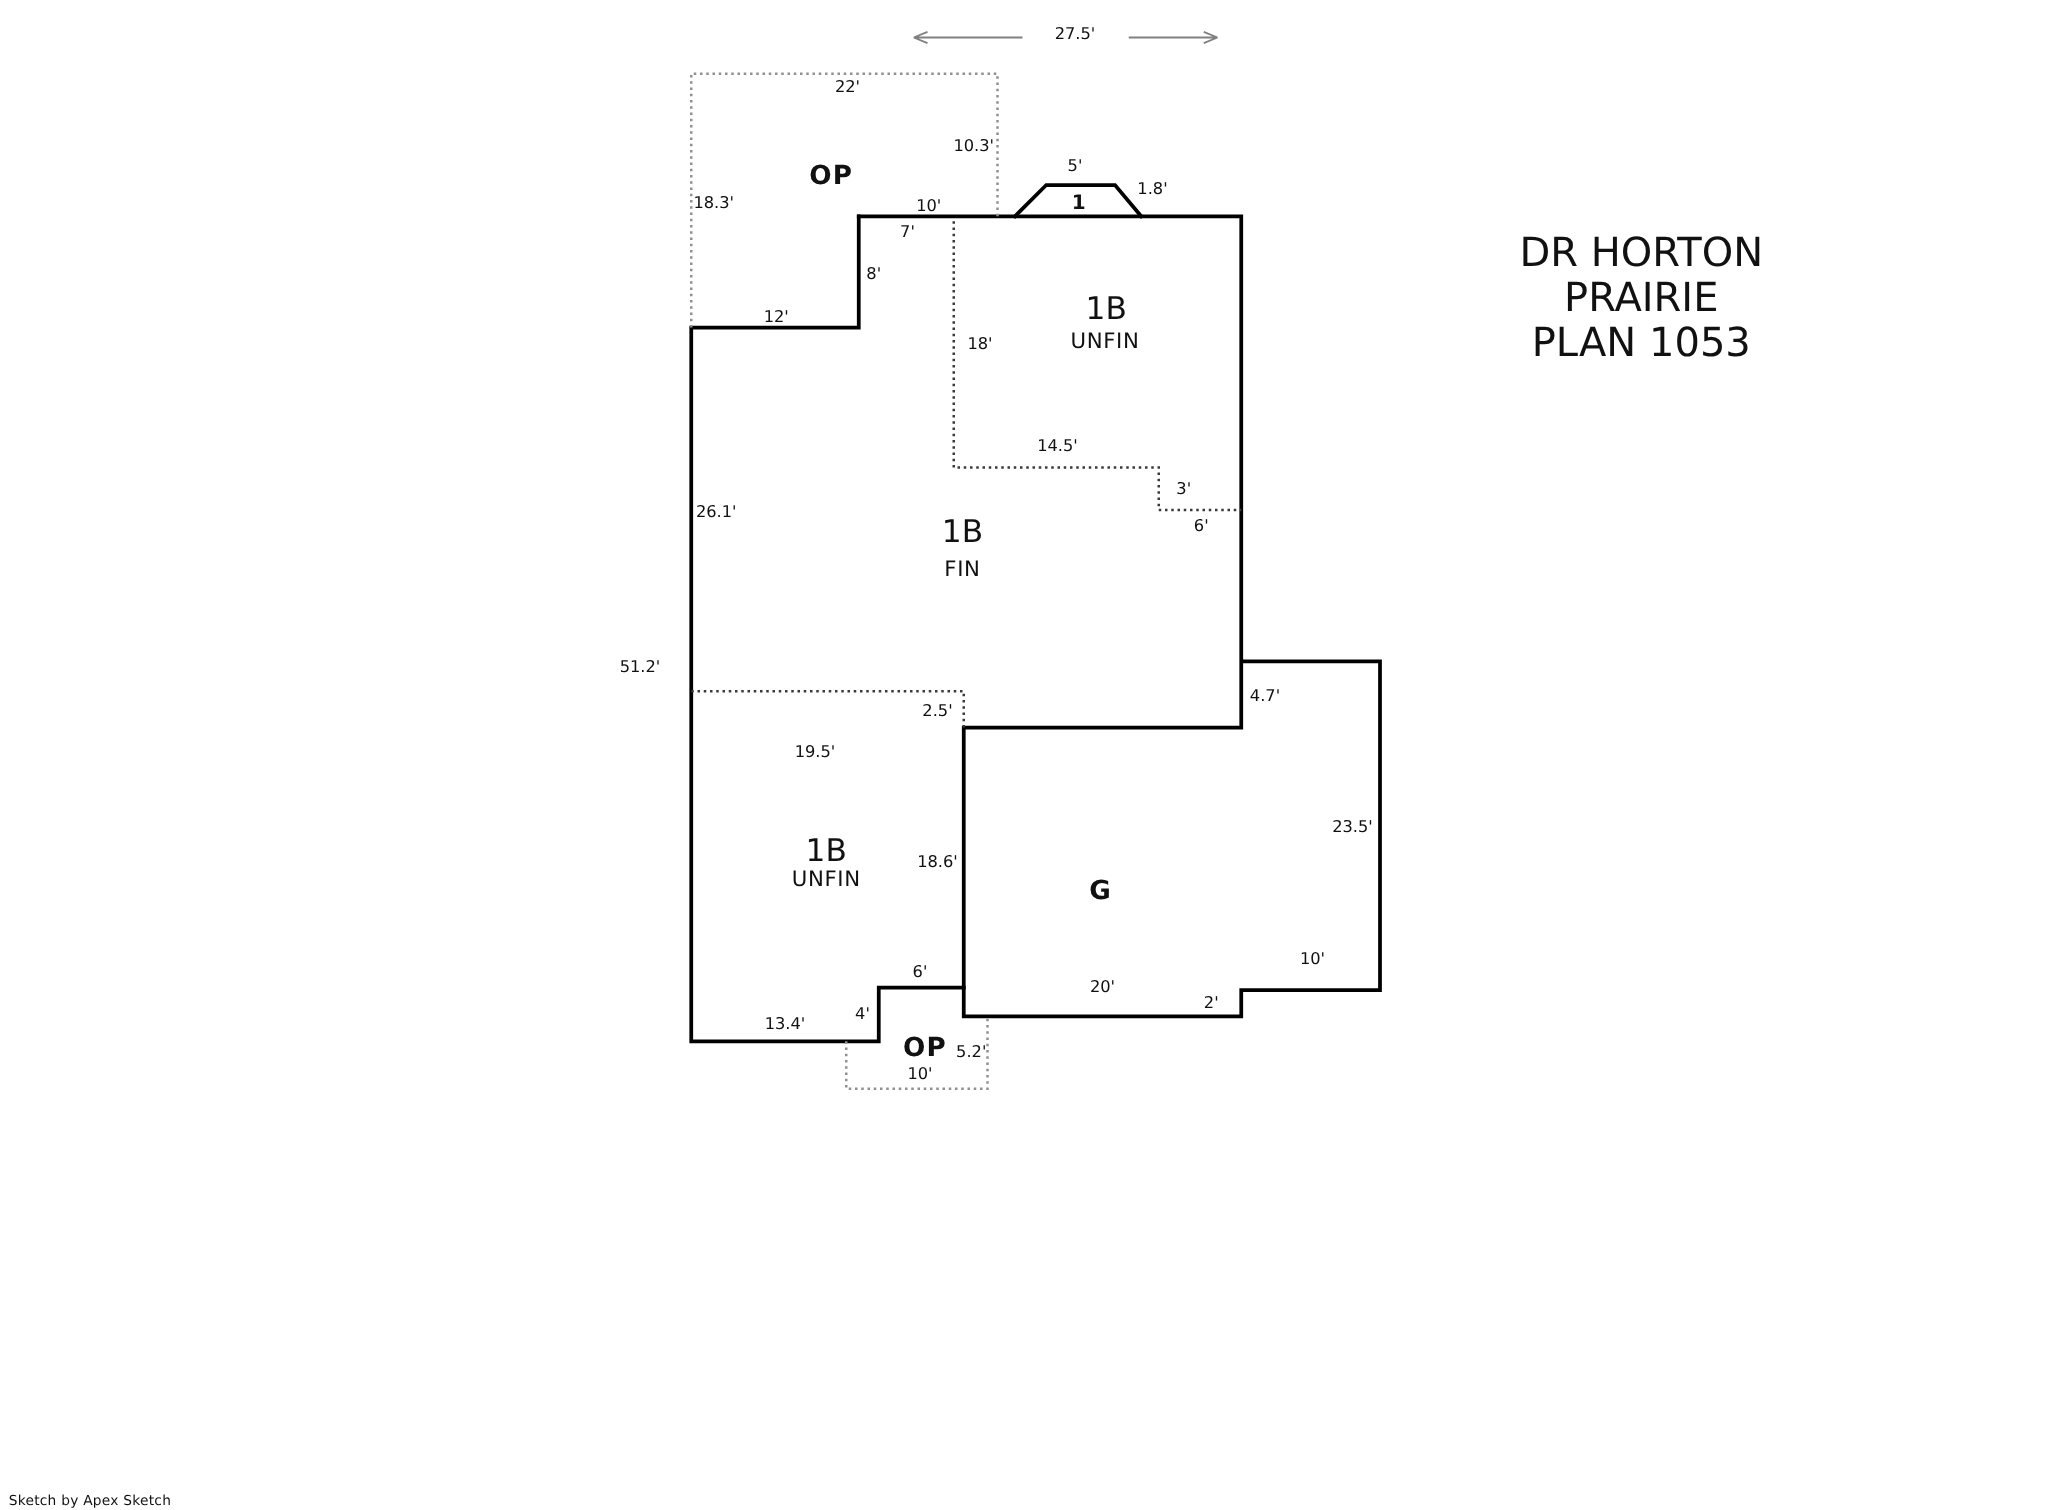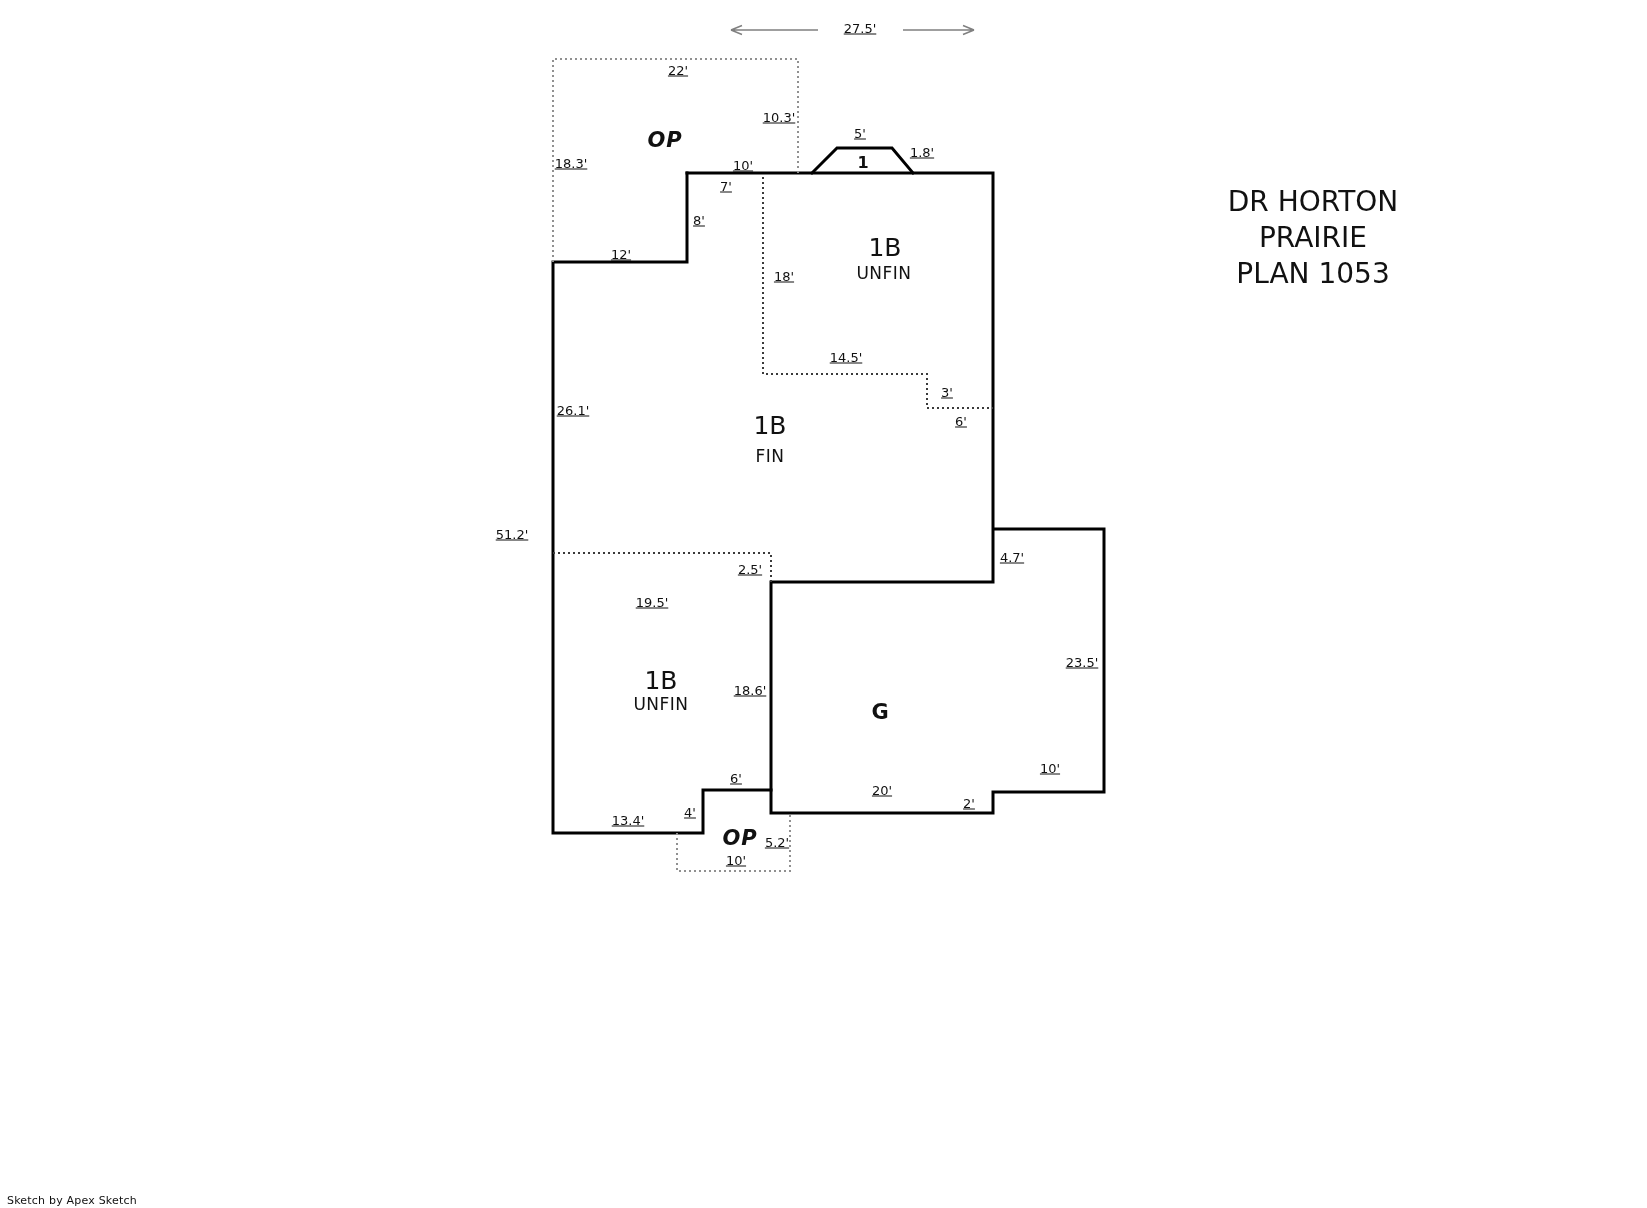--- a/index.html
+++ b/index.html
@@ -11,31 +11,31 @@
     color:#111;
     overflow:hidden;
   }
   .plan-svg{position:absolute;left:0;top:0;}
   .lbl{
     position:absolute;
     transform:translate(-50%,-50%);
     white-space:nowrap;
     color:#111;
   }
-  .dim{font-size:13px;text-decoration:underline;}
+  .dim{font-size:13px;}
   .room-code{font-size:25px;text-align:center;}
   .room-status{font-size:17px;letter-spacing:0.5px;}
-  .room-op{font-size:21px;font-weight:bold;letter-spacing:1px;font-style:italic;}
+  .room-op{font-size:21px;font-weight:bold;letter-spacing:1px;}
   .room-g{font-size:21px;font-weight:bold;}
   .story{font-size:16px;font-weight:bold;}
   .title-block{
     position:absolute;left:1313px;top:238px;
     transform:translate(-50%,-50%);
     text-align:center;
-    font-size:28px;line-height:36px;
+    font-size:32px;line-height:36px;
     color:#111;
   }
   .watermark{
     position:absolute;left:7px;top:1194px;
     font-size:11px;color:#111;letter-spacing:0.2px;
   }
 </style>
 </head>
 <body>
 

